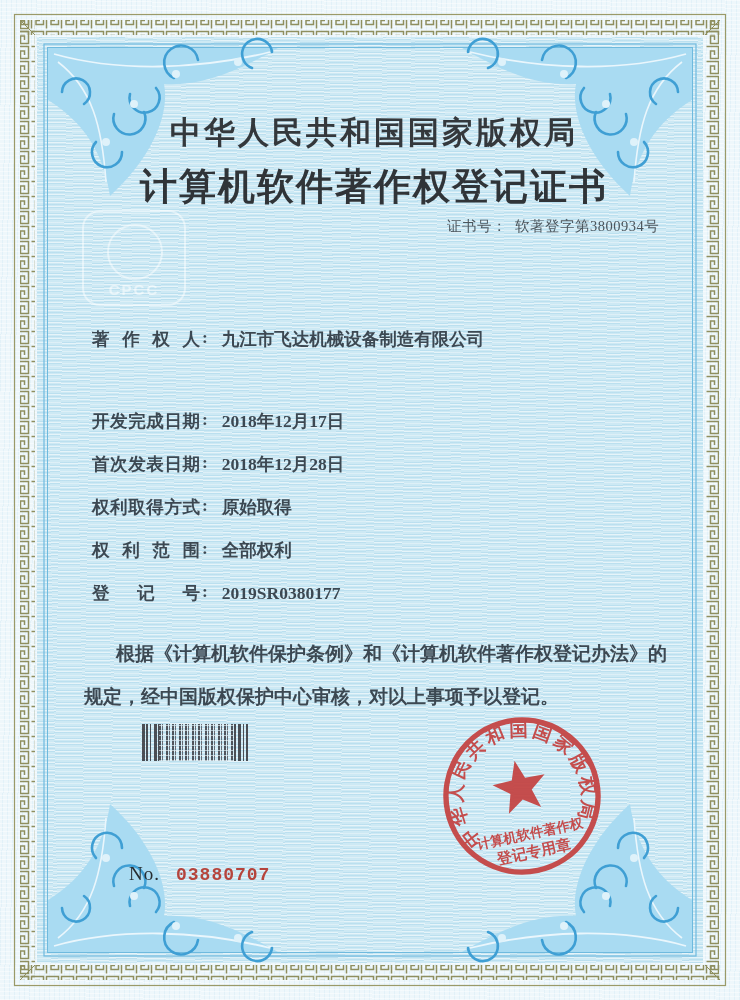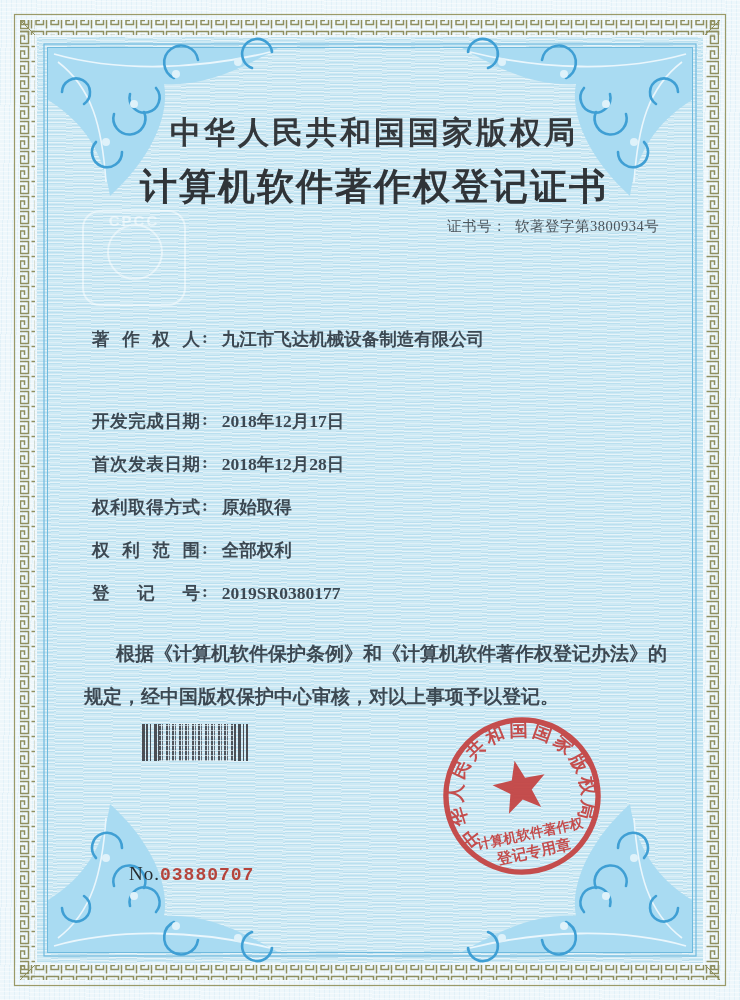--- a/index.html
+++ b/index.html
@@ -22,21 +22,21 @@
     background-image:
       repeating-linear-gradient(2deg, rgba(255,255,255,.5) 0 1px, rgba(255,255,255,0) 1px 4px),
       repeating-linear-gradient(-2deg, rgba(124,190,222,.22) 0 1px, rgba(255,255,255,0) 1px 3px);
   }
   svg.frame{position:absolute;left:0;top:0;width:740px;height:1000px;}
 
   
   .wm{
     position:absolute;left:82px;top:210px;width:100px;height:92px;
     border:2px solid rgba(255,255,255,.85);border-radius:18px;
-    opacity:.55;display:flex;flex-direction:column;align-items:center;justify-content:flex-start;
+    opacity:.55;display:flex;flex-direction:column;align-items:center;justify-content:flex-end;
   }
   .wm .wm-circle{
     position:absolute;left:23px;top:12px;width:52px;height:52px;border-radius:50%;
     border:2px solid rgba(255,255,255,.85);
   }
   .wm .wm-text{
     font-family:"Liberation Sans","DejaVu Sans",sans-serif;
     font-size:15px;letter-spacing:2px;color:rgba(255,255,255,.95);
     margin-bottom:6px;font-weight:bold;
   }
@@ -93,21 +93,21 @@
     width:14px;height:100%;
     background:repeating-linear-gradient(90deg,#34343a 0 2px,rgba(255,255,255,0) 2px 4px,#34343a 4px 7px,rgba(255,255,255,0) 7px 9px,#34343a 9px 10px,rgba(255,255,255,0) 10px 12px);
   }
 
   .serial{
     position:absolute;left:125px;top:863px;white-space:nowrap;
   }
   .serial .no-prefix{font-size:19px;color:#272d31;letter-spacing:1px;}
   .serial .no-number{
     font-family:"Liberation Mono","DejaVu Sans Mono",monospace;
-    font-size:18px;letter-spacing:1px;margin-left:0;font-weight:600;
+    font-size:18px;letter-spacing:1px;margin-left:16px;font-weight:600;
   }
 
   .seal{
     position:absolute;left:428px;top:706px;width:180px;height:180px;
     transform:rotate(-12deg);opacity:.92;
   }
   .seal-date{
     position:absolute;left:432px;top:857px;
     font-size:20px;color:#454d52;letter-spacing:1px;font-weight:600;
   }

